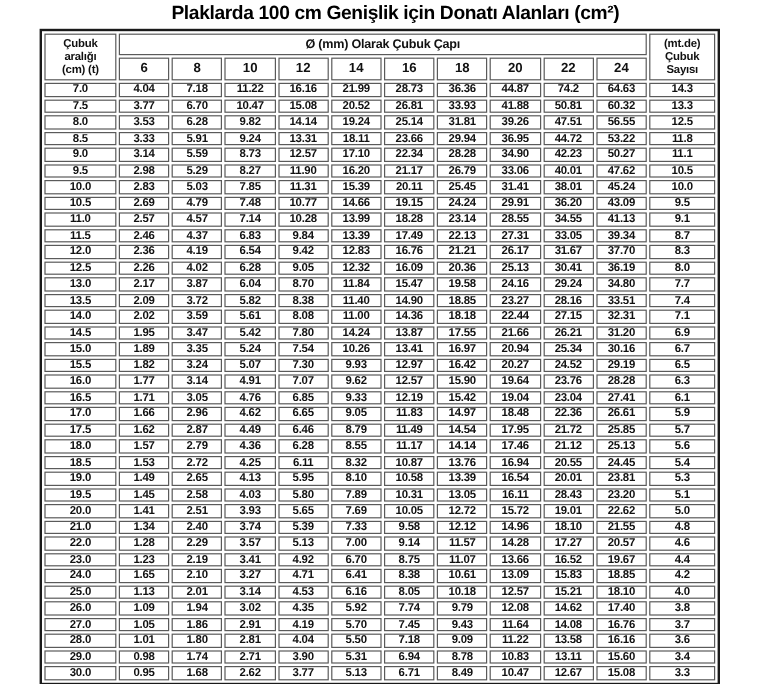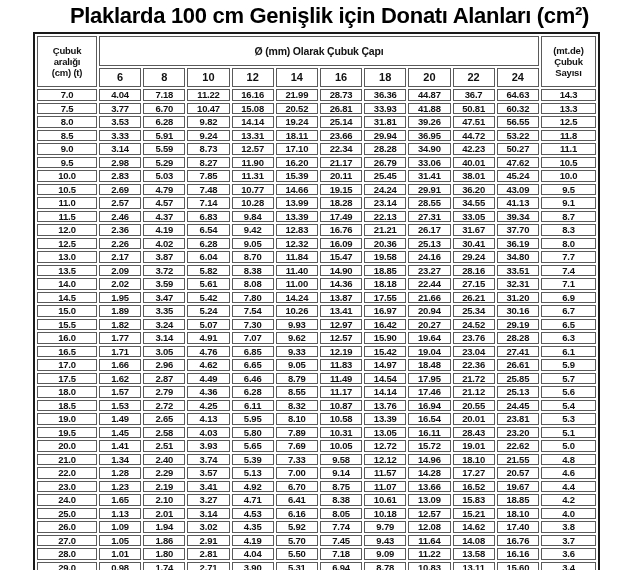--- a/index.html
+++ b/index.html
@@ -5,21 +5,21 @@
   * { box-sizing: border-box; margin: 0; padding: 0; }
   html, body {
     width: 631px; height: 570px;
     background: #ffffff;
     overflow: hidden;
     font-family: "Liberation Sans", sans-serif;
     color: #111111;
   }
   .page-title {
     text-align: center;
-    font-size: 22px;
+    font-size: 16px;
     font-weight: 700;
     letter-spacing: -0.3px;
     margin-top: 3px;
     color: #000000;
     margin-left: 28px;
   }
   table.rebar-table {
     margin-left: 33px;
     margin-top: 3px;
     width: 567px;
@@ -40,21 +40,21 @@
     overflow: hidden;
   }
   th.corner-header, th.right-header {
     font-size: 9.5px;
     line-height: 1.18;
     white-space: pre-line;
     letter-spacing: -0.2px;
   }
   th.span-header {
     font-size: 10.5px;
-    height: 30px;
+    height: 18px;
     line-height: 1;
     letter-spacing: -0.2px;
   }
   tr.diam-row th {
     font-size: 11px;
     height: 19px;
     line-height: 1;
   }
   tbody td {
     font-size: 9.5px;
@@ -111,21 +111,21 @@
       <tr>
         <td>7.0</td>
         <td>4.04</td>
         <td>7.18</td>
         <td>11.22</td>
         <td>16.16</td>
         <td>21.99</td>
         <td>28.73</td>
         <td>36.36</td>
         <td>44.87</td>
-        <td>36.7</td>
+        <td>74.2</td>
         <td>64.63</td>
         <td>14.3</td>
       </tr>
       <tr>
         <td>7.5</td>
         <td>3.77</td>
         <td>6.70</td>
         <td>10.47</td>
         <td>15.08</td>
         <td>20.52</td>

